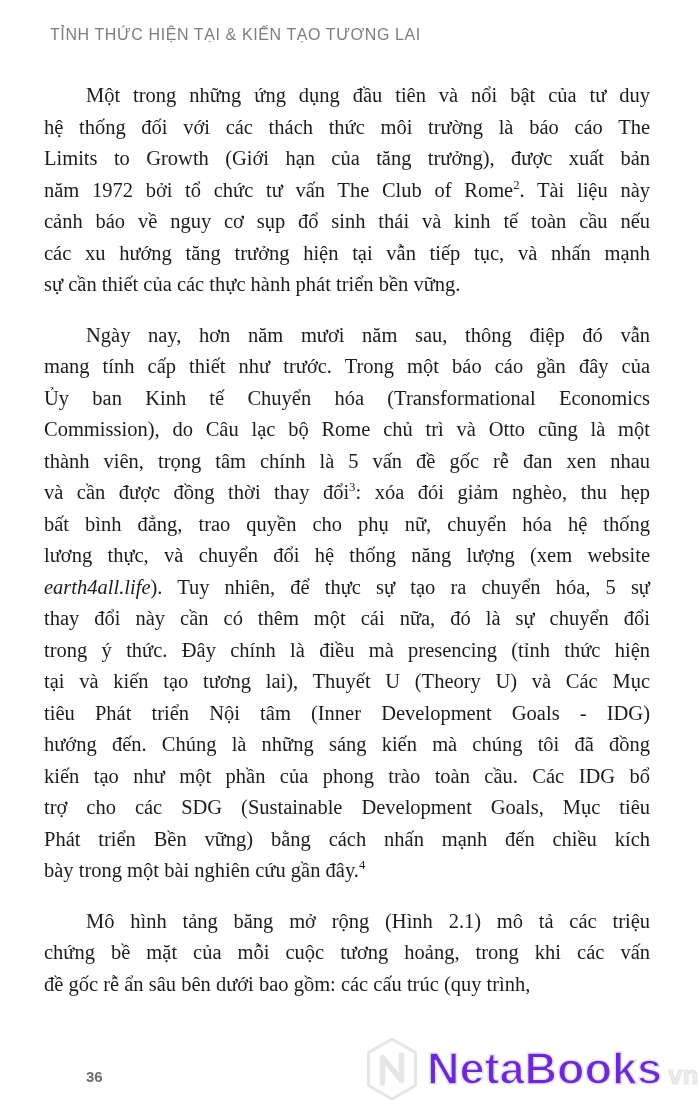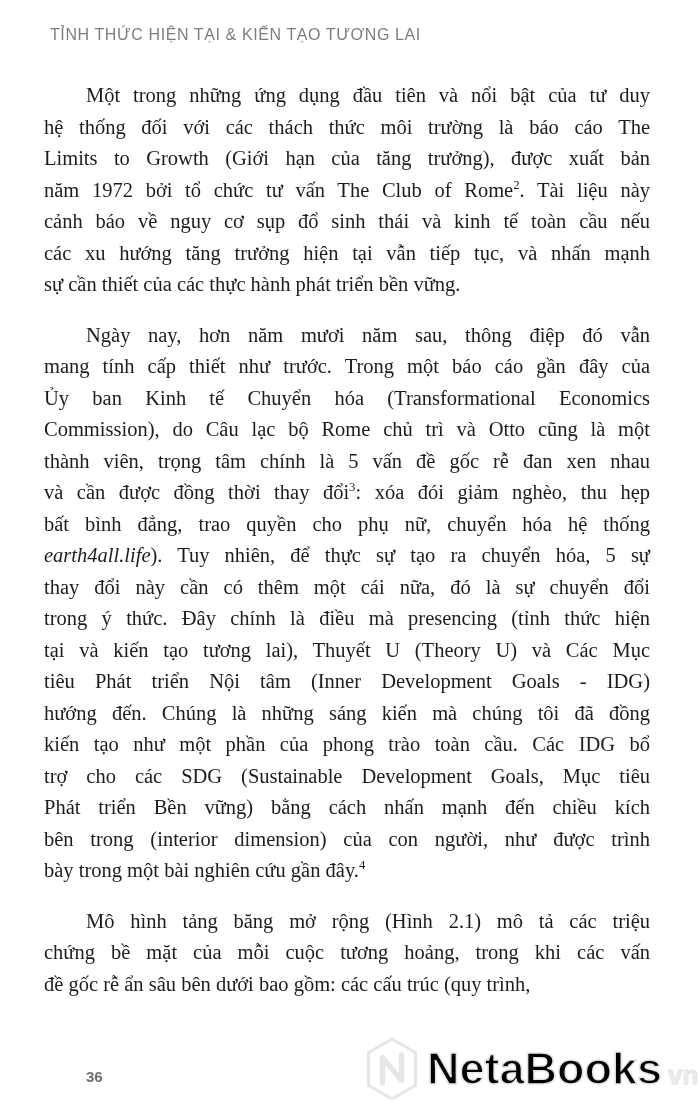--- a/index.html
+++ b/index.html
@@ -57,21 +57,21 @@
     white-space:nowrap;
     user-select:none;
   }
   .wm-icon{display:block;margin-right:7px;}
   .wm-text{display:inline-block;}
   .wm-brand{
     font-family:"Liberation Sans","DejaVu Sans",sans-serif;
     font-weight:700;
     font-size:45px;
     letter-spacing:0px;
-    color:#000000;
+    color:#6d28d9;
     -webkit-text-stroke:1.6px #e6e6e6;
   }
   .wm-suffix{
     font-family:"Liberation Sans","DejaVu Sans",sans-serif;
     font-weight:700;
     font-size:26px;
     margin-left:6px;
     color:#ececec;
     text-align:right;
     -webkit-text-stroke:1px #e3e3e3;
@@ -95,30 +95,30 @@
         <div class="line line-last"><span class="seg-n">sự cần thiết của các thực hành phát triển bền vững.</span></div>
       </div>
       <div class="para">
         <div class="line"><span class="seg-n">Ngày nay, hơn năm mươi năm sau, thông điệp đó vẫn</span></div>
         <div class="line"><span class="seg-n">mang tính cấp thiết như trước. Trong một báo cáo gần đây của</span></div>
         <div class="line"><span class="seg-n">Ủy ban Kinh tế Chuyển hóa (Transformational Economics</span></div>
         <div class="line"><span class="seg-n">Commission), do Câu lạc bộ Rome chủ trì và Otto cũng là một</span></div>
         <div class="line"><span class="seg-n">thành viên, trọng tâm chính là 5 vấn đề gốc rễ đan xen nhau</span></div>
         <div class="line"><span class="seg-n">và cần được đồng thời thay đổi</span><span class="seg-sup">3</span><span class="seg-n">: xóa đói giảm nghèo, thu hẹp</span></div>
         <div class="line"><span class="seg-n">bất bình đẳng, trao quyền cho phụ nữ, chuyển hóa hệ thống</span></div>
+        <div class="line"><span class="seg-n">lương thực, và chuyển đổi hệ thống năng lượng (xem website</span></div>
         <div class="line"><span class="seg-i">earth4all.life</span><span class="seg-n">). Tuy nhiên, để thực sự tạo ra chuyển hóa, 5 sự</span></div>
         <div class="line"><span class="seg-n">thay đổi này cần có thêm một cái nữa, đó là sự chuyển đổi</span></div>
         <div class="line"><span class="seg-n">trong ý thức. Đây chính là điều mà presencing (tỉnh thức hiện</span></div>
         <div class="line"><span class="seg-n">tại và kiến tạo tương lai), Thuyết U (Theory U) và Các Mục</span></div>
         <div class="line"><span class="seg-n">tiêu Phát triển Nội tâm (Inner Development Goals - IDG)</span></div>
         <div class="line"><span class="seg-n">hướng đến. Chúng là những sáng kiến mà chúng tôi đã đồng</span></div>
         <div class="line"><span class="seg-n">kiến tạo như một phần của phong trào toàn cầu. Các IDG bổ</span></div>
         <div class="line"><span class="seg-n">trợ cho các SDG (Sustainable Development Goals, Mục tiêu</span></div>
         <div class="line"><span class="seg-n">Phát triển Bền vững) bằng cách nhấn mạnh đến chiều kích</span></div>
-        <div class="line"><span class="seg-n">bên trong (interior dimension) của con người, như được trình</span></div>
         <div class="line line-last"><span class="seg-n">bày trong một bài nghiên cứu gần đây.</span><span class="seg-sup">4</span></div>
       </div>
       <div class="para">
         <div class="line"><span class="seg-n">Mô hình tảng băng mở rộng (Hình 2.1) mô tả các triệu</span></div>
         <div class="line"><span class="seg-n">chứng bề mặt của mỗi cuộc tương hoảng, trong khi các vấn</span></div>
         <div class="line line-last"><span class="seg-n">đề gốc rễ ẩn sâu bên dưới bao gồm: các cấu trúc (quy trình,</span></div>
       </div>
     </div>
 
   <div class="page-number">36</div>

